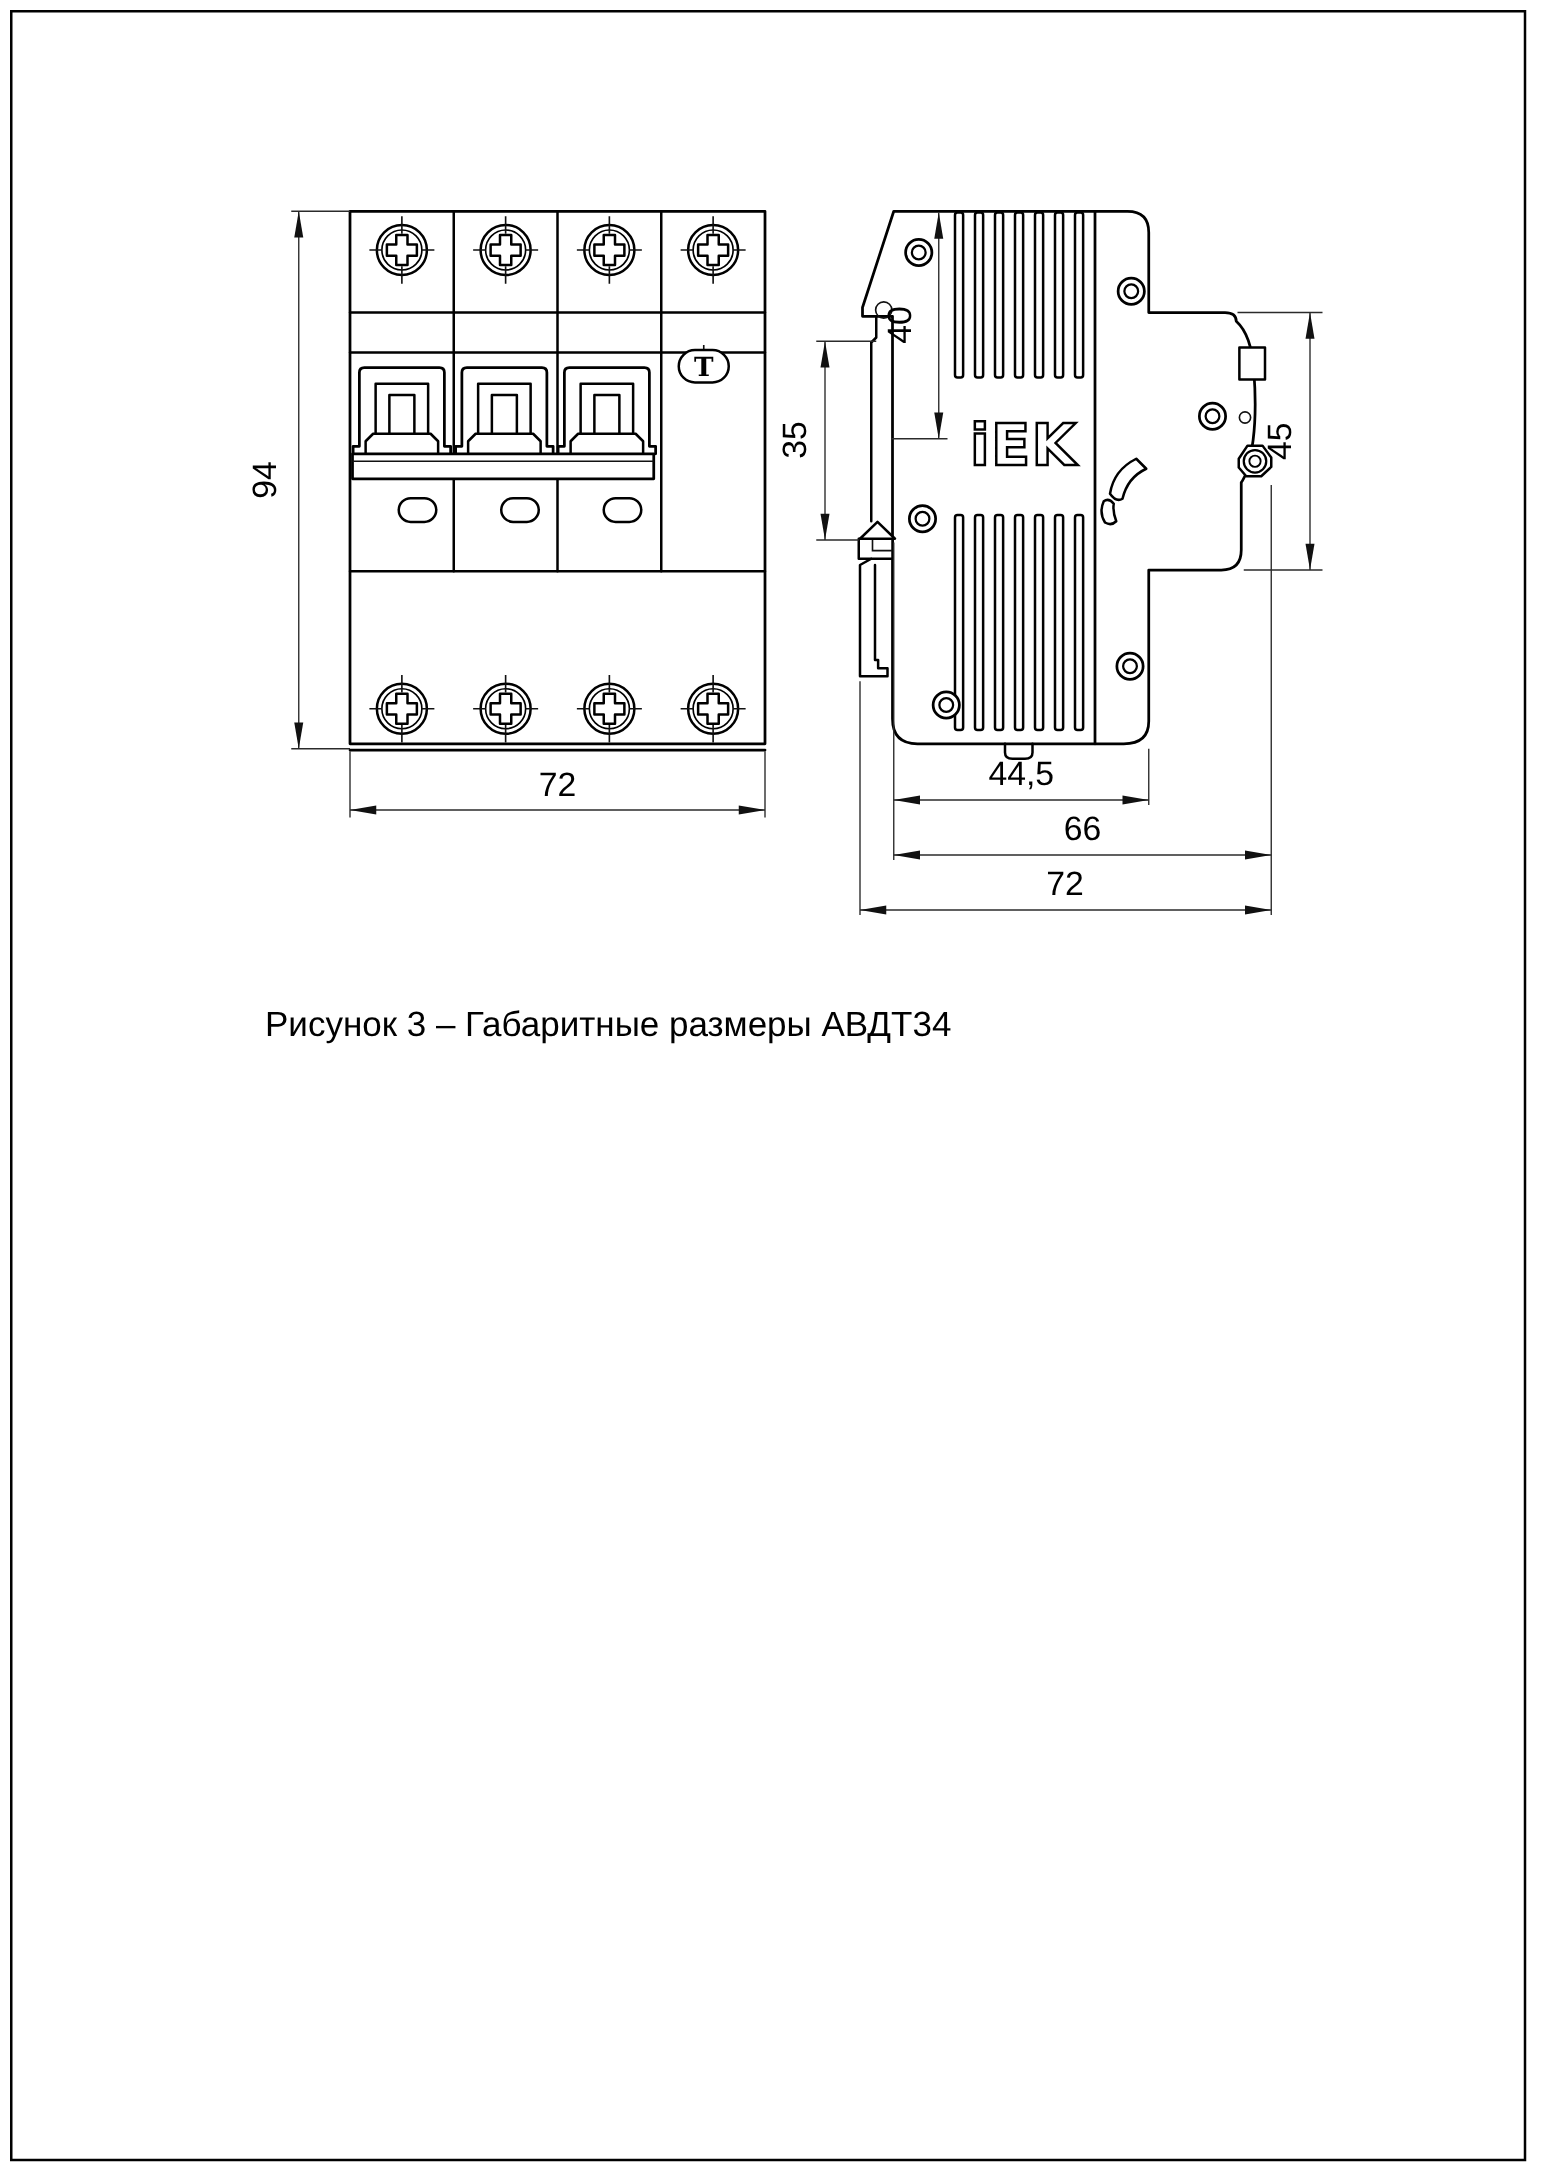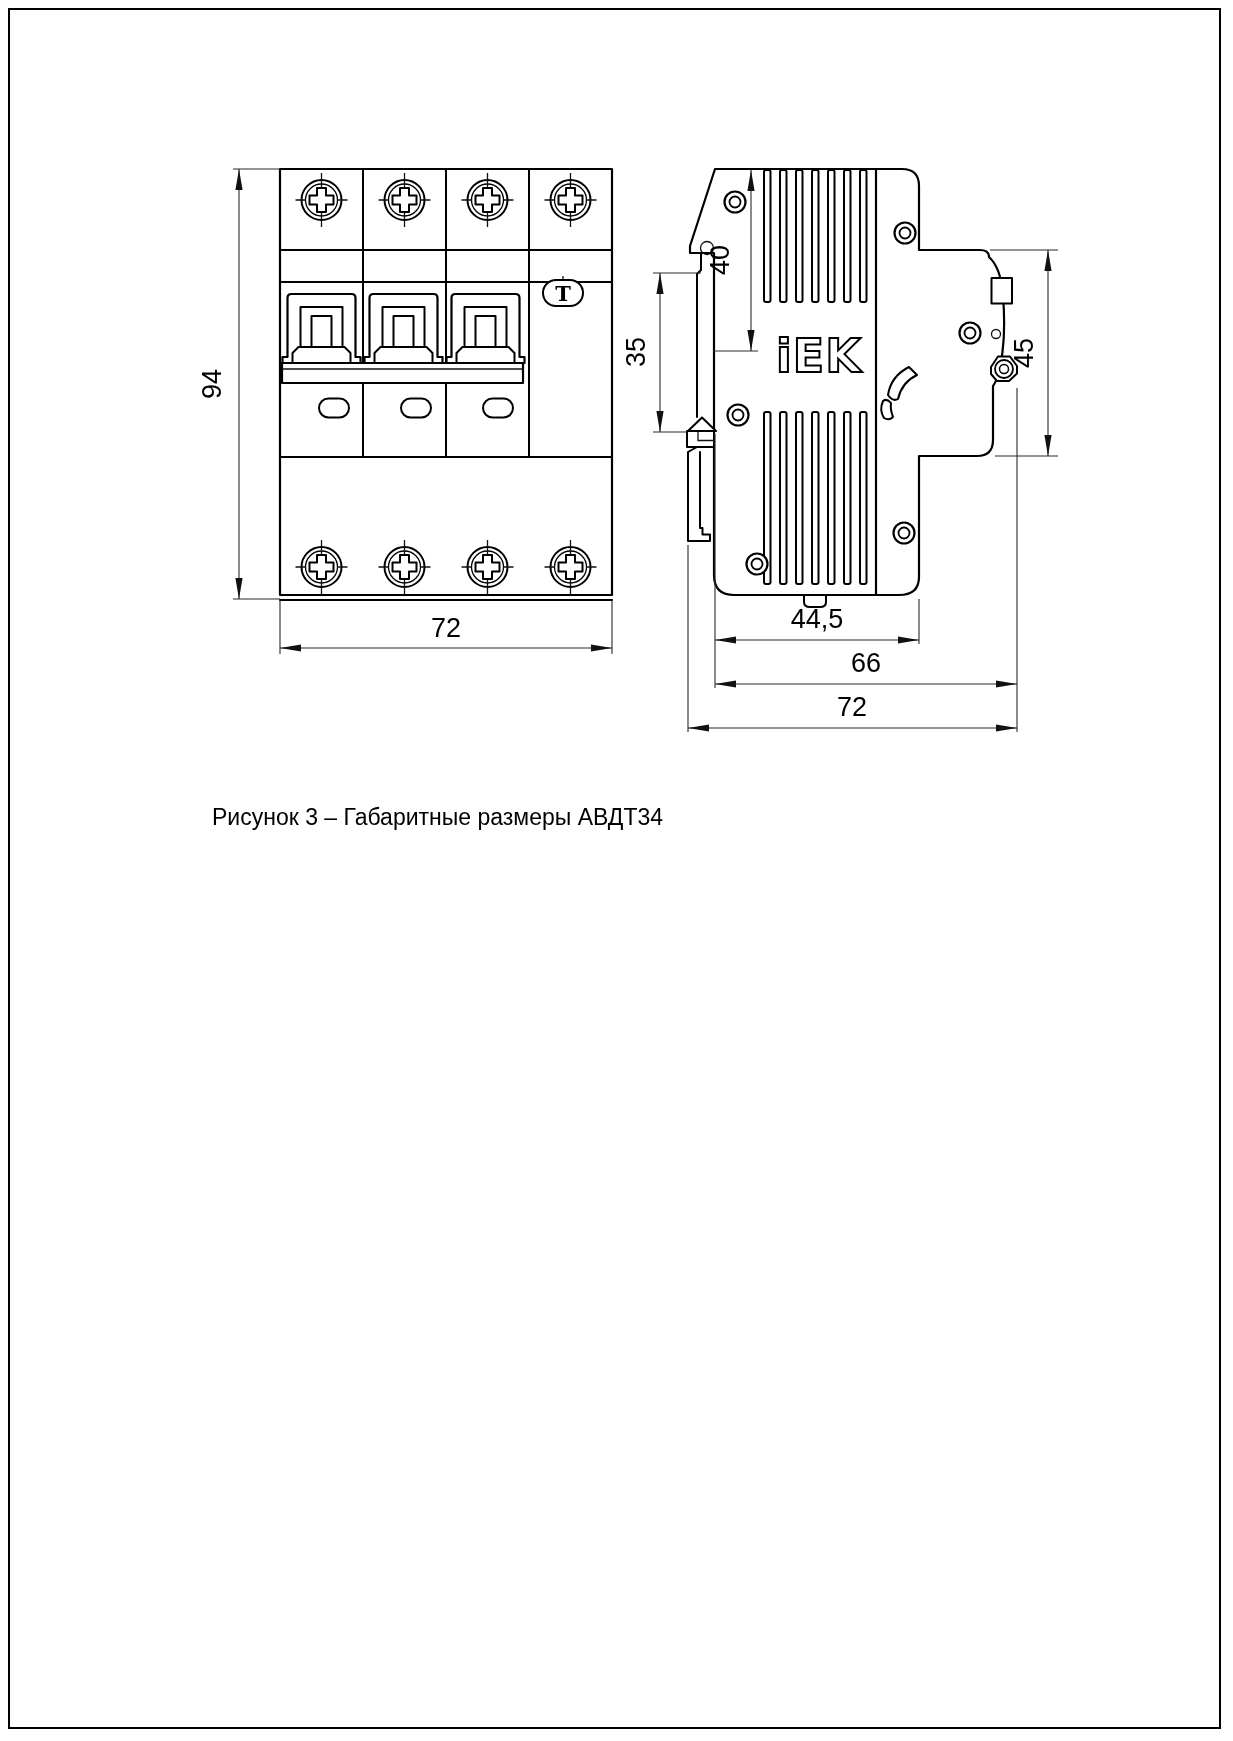--- a/index.html
+++ b/index.html
@@ -6,21 +6,21 @@
   .page{
     position:relative;width:1233px;height:1741px;background:#fff;
     font-family:"Liberation Sans",sans-serif;overflow:hidden;
   }
   .page-border{
     position:absolute;left:8px;top:8px;width:1213px;height:1721px;
     border:2px solid #000;box-sizing:border-box;
   }
   .caption{
     position:absolute;left:212px;top:804px;
-    font-size:23px;color:#000;white-space:nowrap;
+    font-size:28px;color:#000;white-space:nowrap;
   }
   svg.drawing{position:absolute;left:0;top:0;}
   .ol{fill:none;stroke:#000;stroke-width:2.2;stroke-linejoin:round;stroke-linecap:round;}
   .olf{fill:#fff;stroke:#000;stroke-width:2.2;stroke-linejoin:round;stroke-linecap:round;}
   .md{fill:none;stroke:#000;stroke-width:2;stroke-linejoin:round;stroke-linecap:round;}
   .mdf{fill:#fff;stroke:#000;stroke-width:2;stroke-linejoin:round;stroke-linecap:round;}
   .thin{fill:none;stroke:#111;stroke-width:1.3;}
   .dim{fill:none;stroke:#2b2b2b;stroke-width:1.1;}
   .arr{fill:#111;stroke:none;}
   .dimtxt{font:27px "Liberation Sans",sans-serif;fill:#000;text-anchor:middle;}

